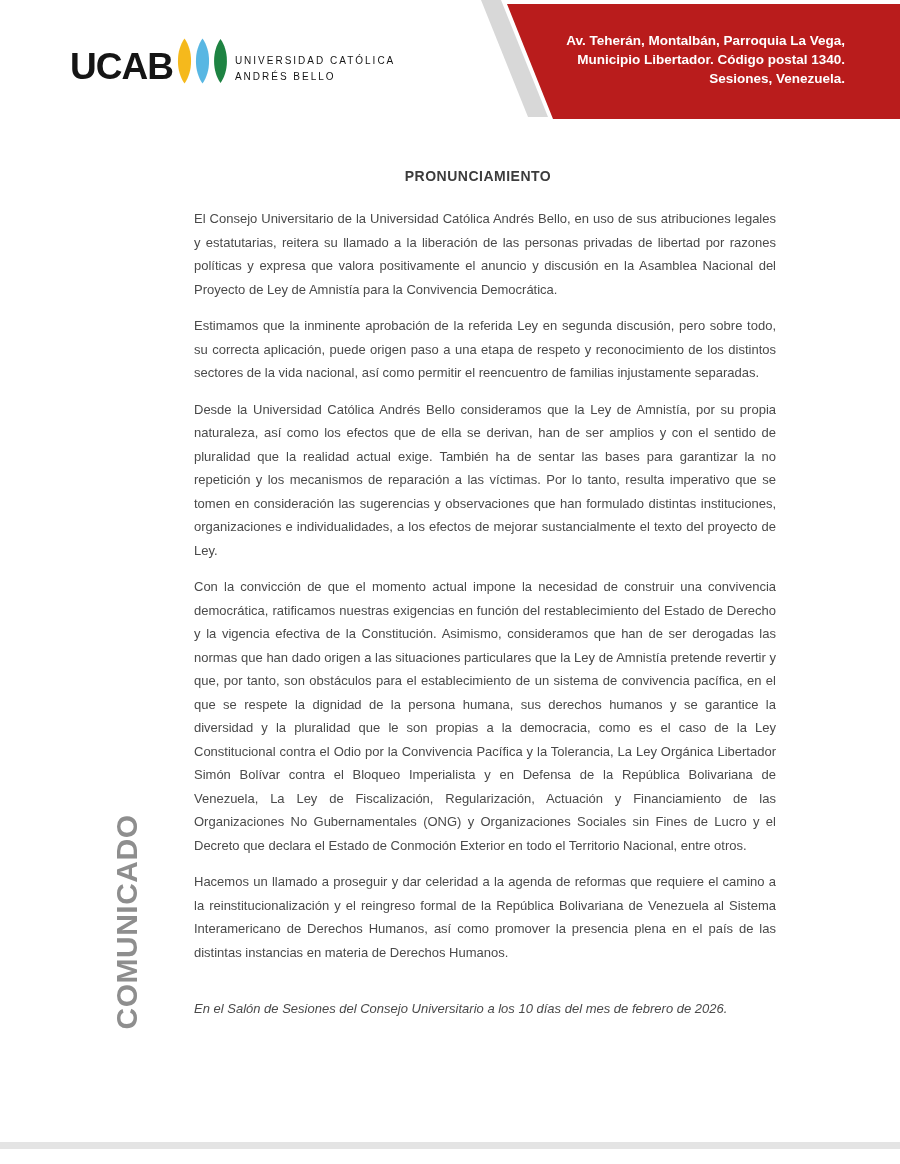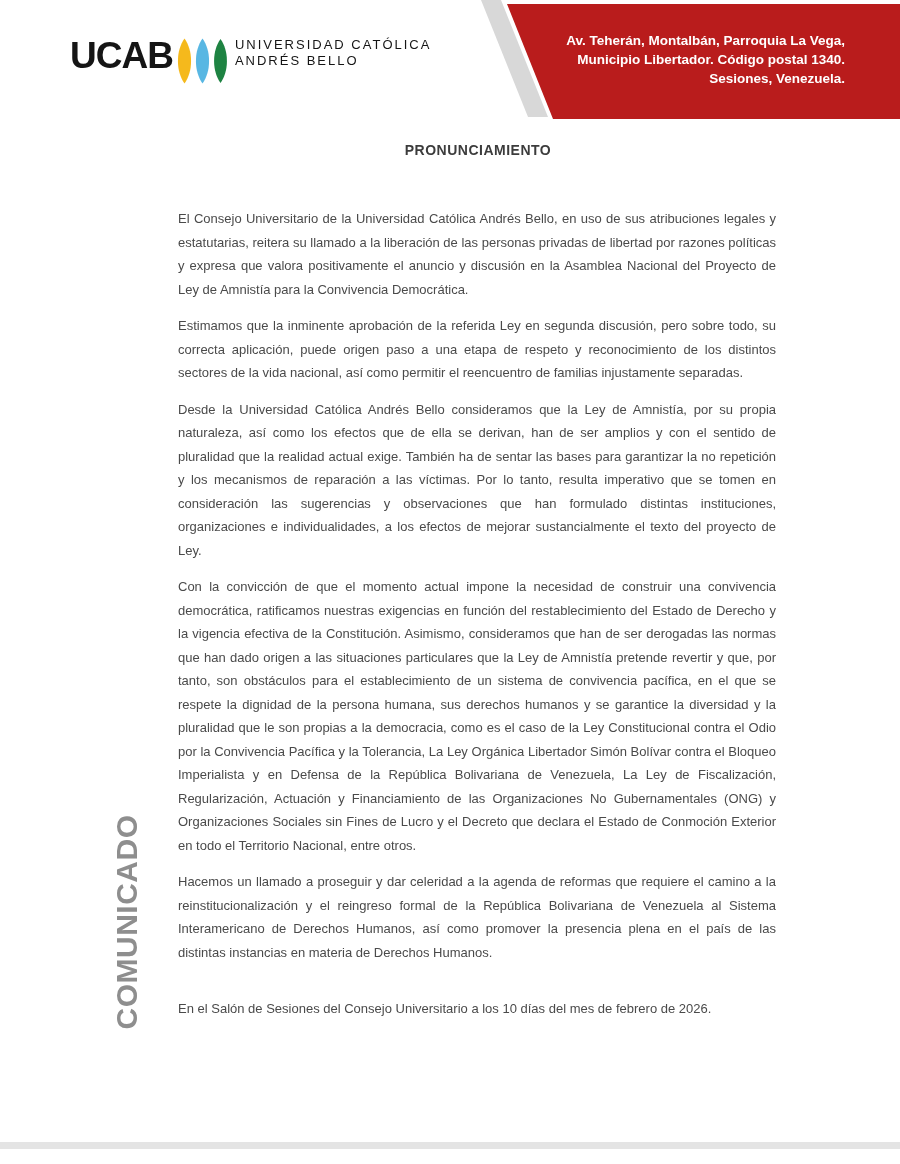--- a/index.html
+++ b/index.html
@@ -17,37 +17,37 @@
     background: #ffffff;
     overflow: hidden;
   }
 
   
   .logo {
     position: absolute;
     left: 70px;
     top: 37px;
     display: flex;
-    align-items: flex-start;
+    align-items: flex-end;
   }
   .logo-acronym {
     font-size: 37px;
     font-weight: bold;
     color: #151515;
     letter-spacing: -1px;
     line-height: 1;
   }
   .logo-pods {
     display: flex;
     gap: 3px;
     margin: 0 7px 0 4px;
     align-items: center;
   }
   .logo-name {
-    font-size: 13px;
+    font-size: 10px;
     letter-spacing: 2px;
     color: #151515;
     line-height: 16px;
     white-space: nowrap;
   }
 
   .banner-stripe {
     position: absolute;
     top: 0;
     left: 481px;
@@ -72,45 +72,46 @@
     text-align: right;
     color: #ffffff;
     font-size: 13.5px;
     font-weight: bold;
     line-height: 19px;
   }
 
   
   .doc-title {
     position: absolute;
-    top: 142px;
+    top: 168px;
     left: 178px;
     width: 600px;
     text-align: center;
     font-size: 14px;
     font-weight: bold;
     letter-spacing: 0.5px;
     color: #3c3c3c;
   }
   .doc-body {
     position: absolute;
     top: 207px;
     left: 178px;
     width: 598px;
     font-size: 13px;
     line-height: 23.5px;
     color: #4a4a4a;
     text-align: justify;
   }
   .doc-body p {
-    margin: 0 0 13px 0;
+    margin: 0 0 13px 16px;
   }
   .closing-line {
     margin-top: 33px !important;
     text-align: left;
+    font-style: italic;
   }
 
   
   .vertical-label {
     position: absolute;
     left: 127px;
     top: 922px;
     transform: translate(-50%, -50%) rotate(-90deg);
     font-size: 30px;
     font-weight: bold;

